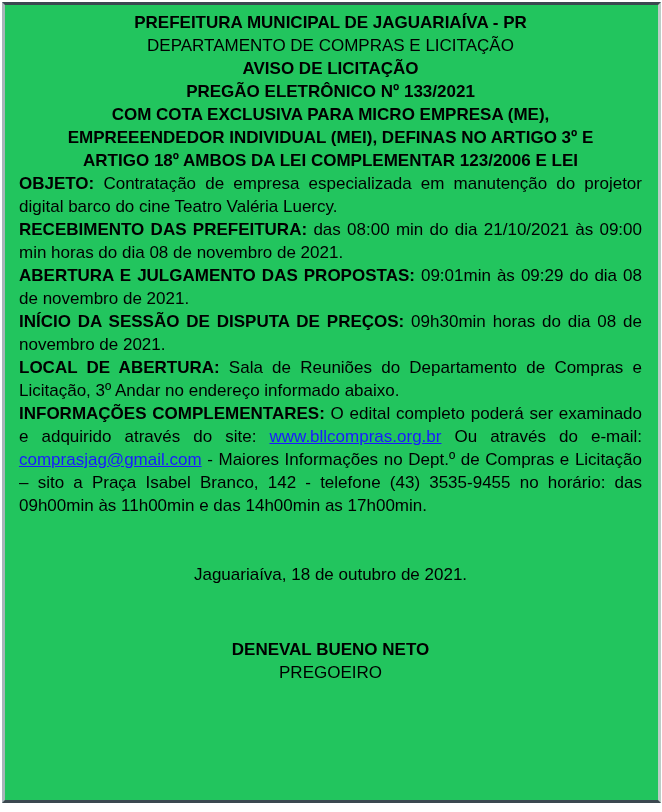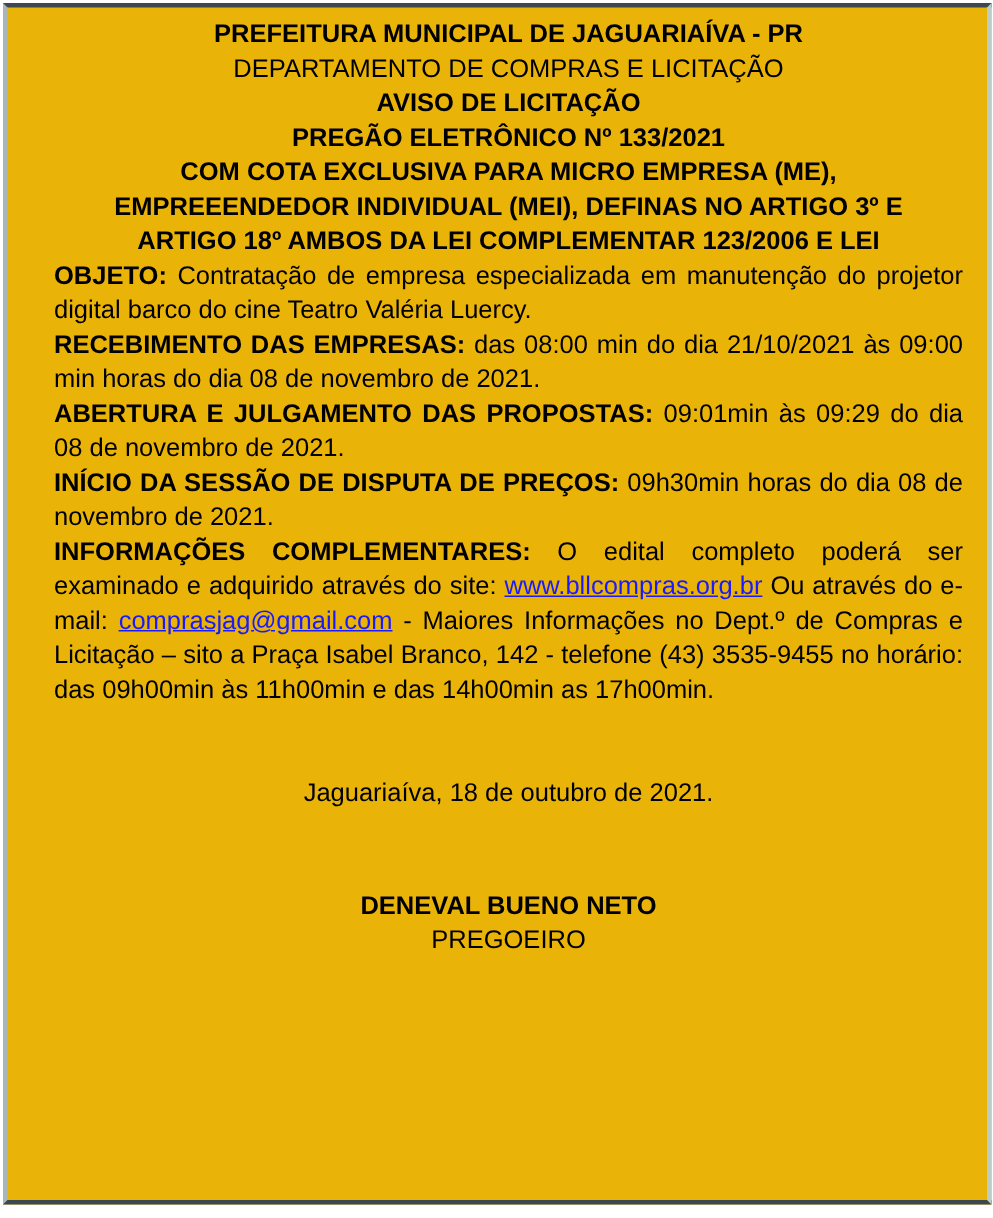--- a/index.html
+++ b/index.html
@@ -16,27 +16,27 @@
     color: #000000;
     font-size: 17px;
     line-height: 23px;
   }
   .frame {
     position: absolute;
     left: 2px;
     top: 2px;
     right: 1px;
     bottom: 9px;
-    background: #eab308;
+    background: #22c55e;
     border-top: 3px solid #3b4850;
     border-bottom: 3px solid #3b4850;
     border-left: 3px solid #a8b5b9;
     border-right: 3px solid #bccdc6;
     box-sizing: border-box;
-    padding: 6px 16px 0 31px;
+    padding: 6px 16px 0 14px;
   }
   .hdr { text-align: center; }
   .hdr div { margin: 0; }
   .b { font-weight: bold; }
   .body-block { }
   .body-block p {
     margin: 0;
     text-align: justify;
   }
   .para-label { font-weight: bold; }
@@ -67,26 +67,27 @@
     <div class="b">PREGÃO ELETRÔNICO Nº 133/2021</div>
     <div class="b">COM COTA EXCLUSIVA PARA MICRO EMPRESA (ME),</div>
     <div class="b">EMPREEENDEDOR INDIVIDUAL (MEI), DEFINAS NO ARTIGO 3º E</div>
     <div class="b">ARTIGO 18º AMBOS DA LEI COMPLEMENTAR 123/2006 E LEI</div>
   </div>
 
   <div class="body-block">
 
     <p><span class="para-label">OBJETO:</span><span> Contratação de empresa especializada em manutenção do projetor digital barco do cine Teatro Valéria Luercy.</span></p>
 
-    <p><span class="para-label">RECEBIMENTO DAS EMPRESAS:</span><span> das 08:00 min do dia 21/10/2021 às 09:00 min horas do dia 08 de novembro de 2021.</span></p>
+    <p><span class="para-label">RECEBIMENTO DAS PREFEITURA:</span><span> das 08:00 min do dia 21/10/2021 às 09:00 min horas do dia 08 de novembro de 2021.</span></p>
 
     <p><span class="para-label">ABERTURA E JULGAMENTO DAS PROPOSTAS:</span><span> 09:01min às 09:29 do dia 08 de novembro de 2021.</span></p>
 
     <p><span class="para-label">INÍCIO DA SESSÃO DE DISPUTA DE PREÇOS:</span><span> 09h30min horas do dia 08 de novembro de 2021.</span></p>
 
+    <p><span class="para-label">LOCAL DE ABERTURA:</span><span> Sala de Reuniões do Departamento de Compras e Licitação, 3º Andar no endereço informado abaixo.</span></p>
 
     <p><span class="para-label">INFORMAÇÕES COMPLEMENTARES:</span><span> O edital completo poderá ser examinado e adquirido através do site: </span><a class="doc-link">www.bllcompras.org.br</a><span> Ou através do e-mail: </span><a class="doc-link">comprasjag@gmail.com</a><span> - Maiores Informações no Dept.º de Compras e Licitação – sito a Praça Isabel Branco, 142 - telefone (43) 3535-9455 no horário: das 09h00min às 11h00min e das 14h00min as 17h00min.</span></p>
 
   </div>
 
   <div class="date-line">Jaguariaíva, 18 de outubro de 2021.</div>
 
   <div class="signature">
     <div class="name">DENEVAL BUENO NETO</div>
     <div>PREGOEIRO</div>

